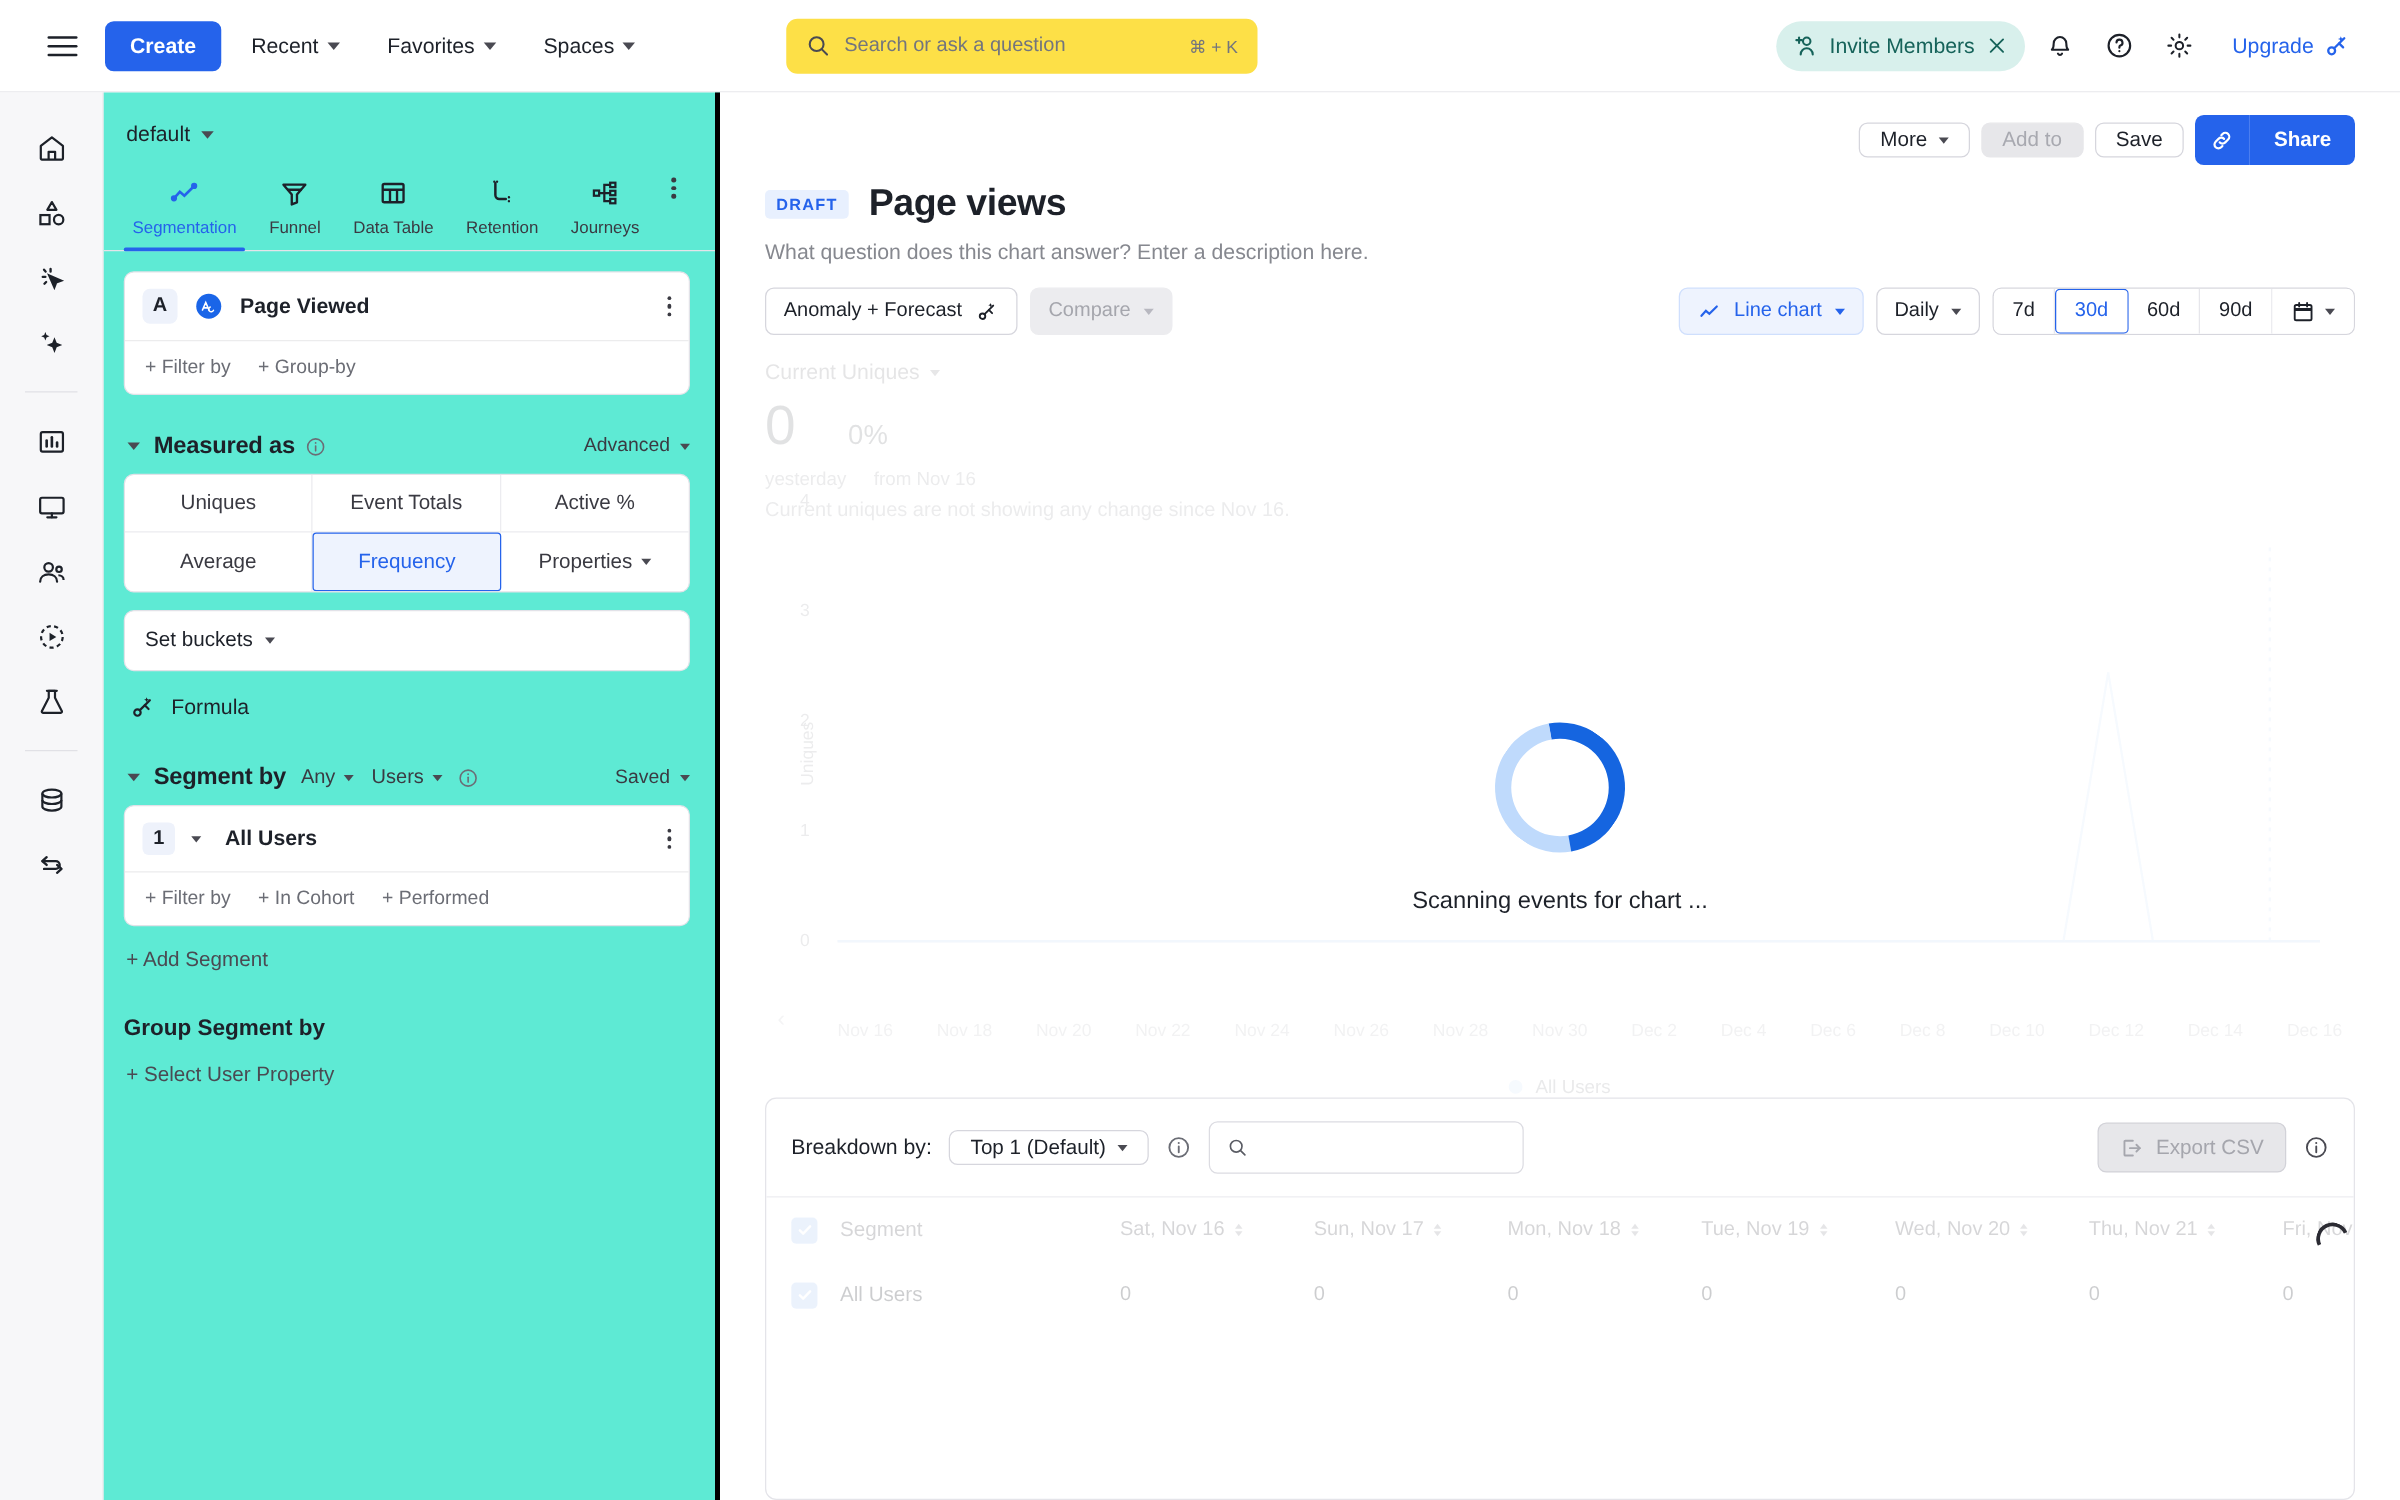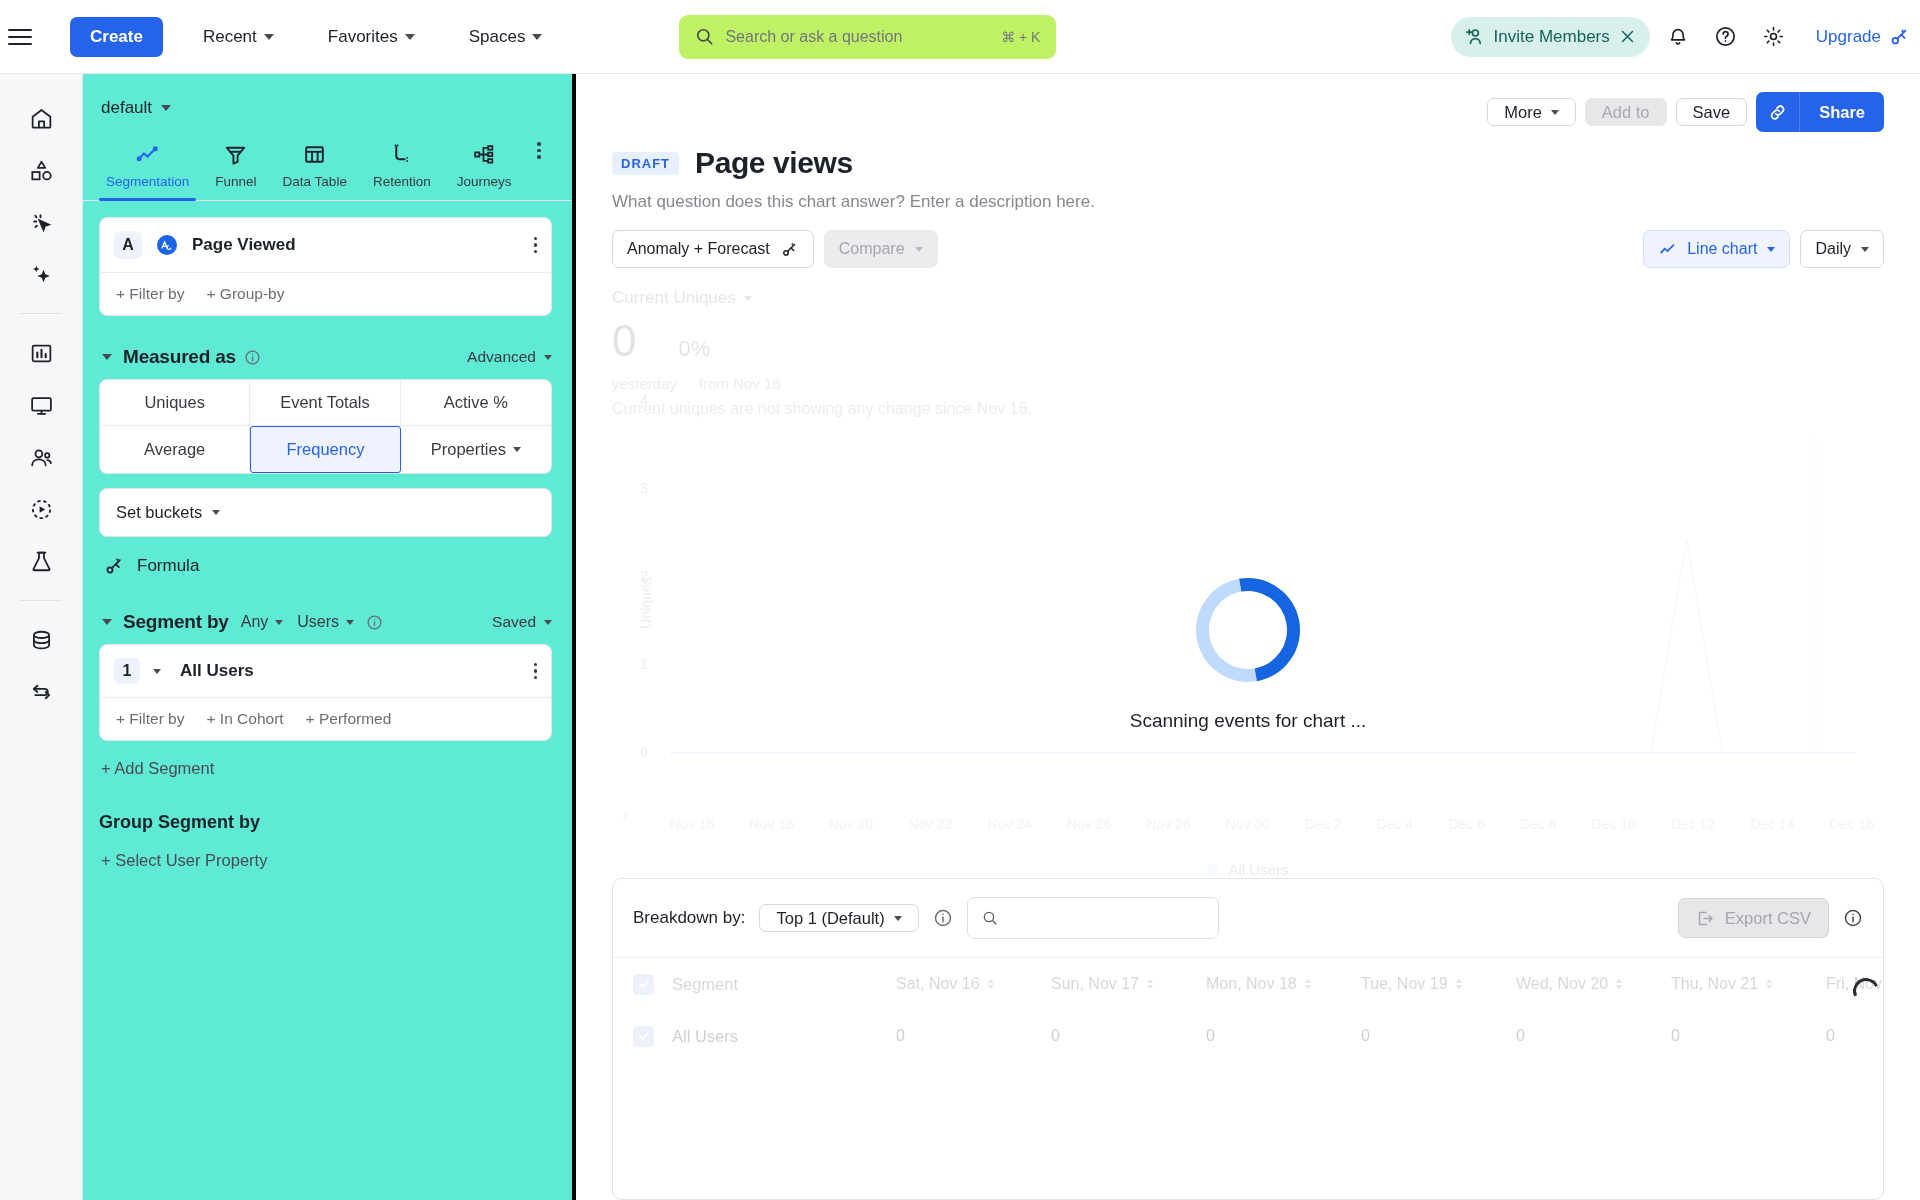--- a/index.html
+++ b/index.html
@@ -9,41 +9,41 @@
     background: #ffffff; color: #1d2129;
     overflow: hidden;
   }
   #app { width: 1920px; height: 1200px; display: flex; flex-direction: column; }
 
   
   .topbar {
     height: 74px; flex: 0 0 74px;
     display: flex; align-items: center;
     border-bottom: 1px solid #e8e8ec;
-    background: #fff; padding: 0 4px; gap: 16px;
+    background: #fff; padding: 0 34px;
   }
   .hamburger { width: 34px; height: 34px; display:flex; flex-direction:column;
     justify-content:center; gap:5px; cursor:pointer; margin-right: 16px; padding-left:4px;}
   .hamburger i { display:block; width: 24px; height: 2px; background:#1d2129; border-radius:1px;}
   .btn-create {
     background:#2563eb; color:#fff; border:none; border-radius:7px;
     padding: 10px 20px; font-size: 17px; font-weight:600; cursor:pointer;
     font-family:"Liberation Sans",sans-serif;
   }
   .navitem { font-size:17px; color:#1d2129; padding: 8px 14px; margin-left:10px;
     cursor:pointer; display:flex; align-items:center; gap:7px; border-radius:6px;}
   .caret { width:0;height:0;border-left:5px solid transparent;border-right:5px solid transparent;
     border-top:6px solid #4a4a52;}
   .caret.sm { border-left-width:4px;border-right-width:4px;border-top-width:5px;}
   .caret.blue { border-top-color:#2563eb;}
   .caret.light { border-top-color:#b8b8c0;}
 
   .searchwrap { flex: 0 0 auto; margin-left: 107px; }
   .searchbox {
-    width: 377px; height: 44px; background:#bef264; border-radius:9px;
+    width: 377px; height: 44px; background:#fde047; border-radius:9px;
     display:flex; align-items:center; padding: 0 16px; gap:11px; cursor:text;justify-content:flex-end;
   }
   .searchbox input {
     flex:1; border:none; background:transparent; outline:none;
     font-size:16px; color:#1d2129; font-family:"Liberation Sans",sans-serif;
   }
   .searchbox input::placeholder { color:#73757d; }
   .kbd { font-size:14px; color:#73757d; white-space:nowrap;}
 
   .topright { margin-left:auto; display:flex; align-items:center; gap:8px;}
@@ -596,20 +596,35 @@
             <svg width="19" height="19" viewBox="0 0 24 24" fill="none" stroke="#2563eb" stroke-width="2.2" stroke-linecap="round">
               <path d="M4 16l4.5-5 3.5 3 7.5-7.5"></path>
             </svg>
             <span>Line chart</span>
             <span class="caret sm blue"></span>
           </div>
           <div class="pill">
             <span>Daily</span>
             <span class="caret sm"></span>
           </div>
+          <div class="rangegrp">
+            <div class="rng">7d</div>
+            <div class="rng sel">30d</div>
+            <div class="rng">60d</div>
+            <div class="rng">90d</div>
+            <div class="rng cal">
+              <svg width="19" height="19" viewBox="0 0 24 24" fill="none" stroke="#1d2129" stroke-width="1.9">
+                <rect x="3.5" y="5" width="17" height="15.5" rx="1.6"></rect>
+                <line x1="3.5" y1="9.6" x2="20.5" y2="9.6" stroke-width="3"></line>
+                <line x1="8" y1="3" x2="8" y2="6.6" stroke-linecap="round"></line>
+                  <line x1="16" y1="3" x2="16" y2="6.6" stroke-linecap="round"></line>
+              </svg>
+              <span class="caret sm"></span>
+            </div>
+          </div>
         </div>
       </div>
 
       <div class="chartzone">
 
         <div class="faded">
           <div class="kpi">
             <div class="cu">
               <span>Current Uniques</span>
               <span class="caret sm"></span>

